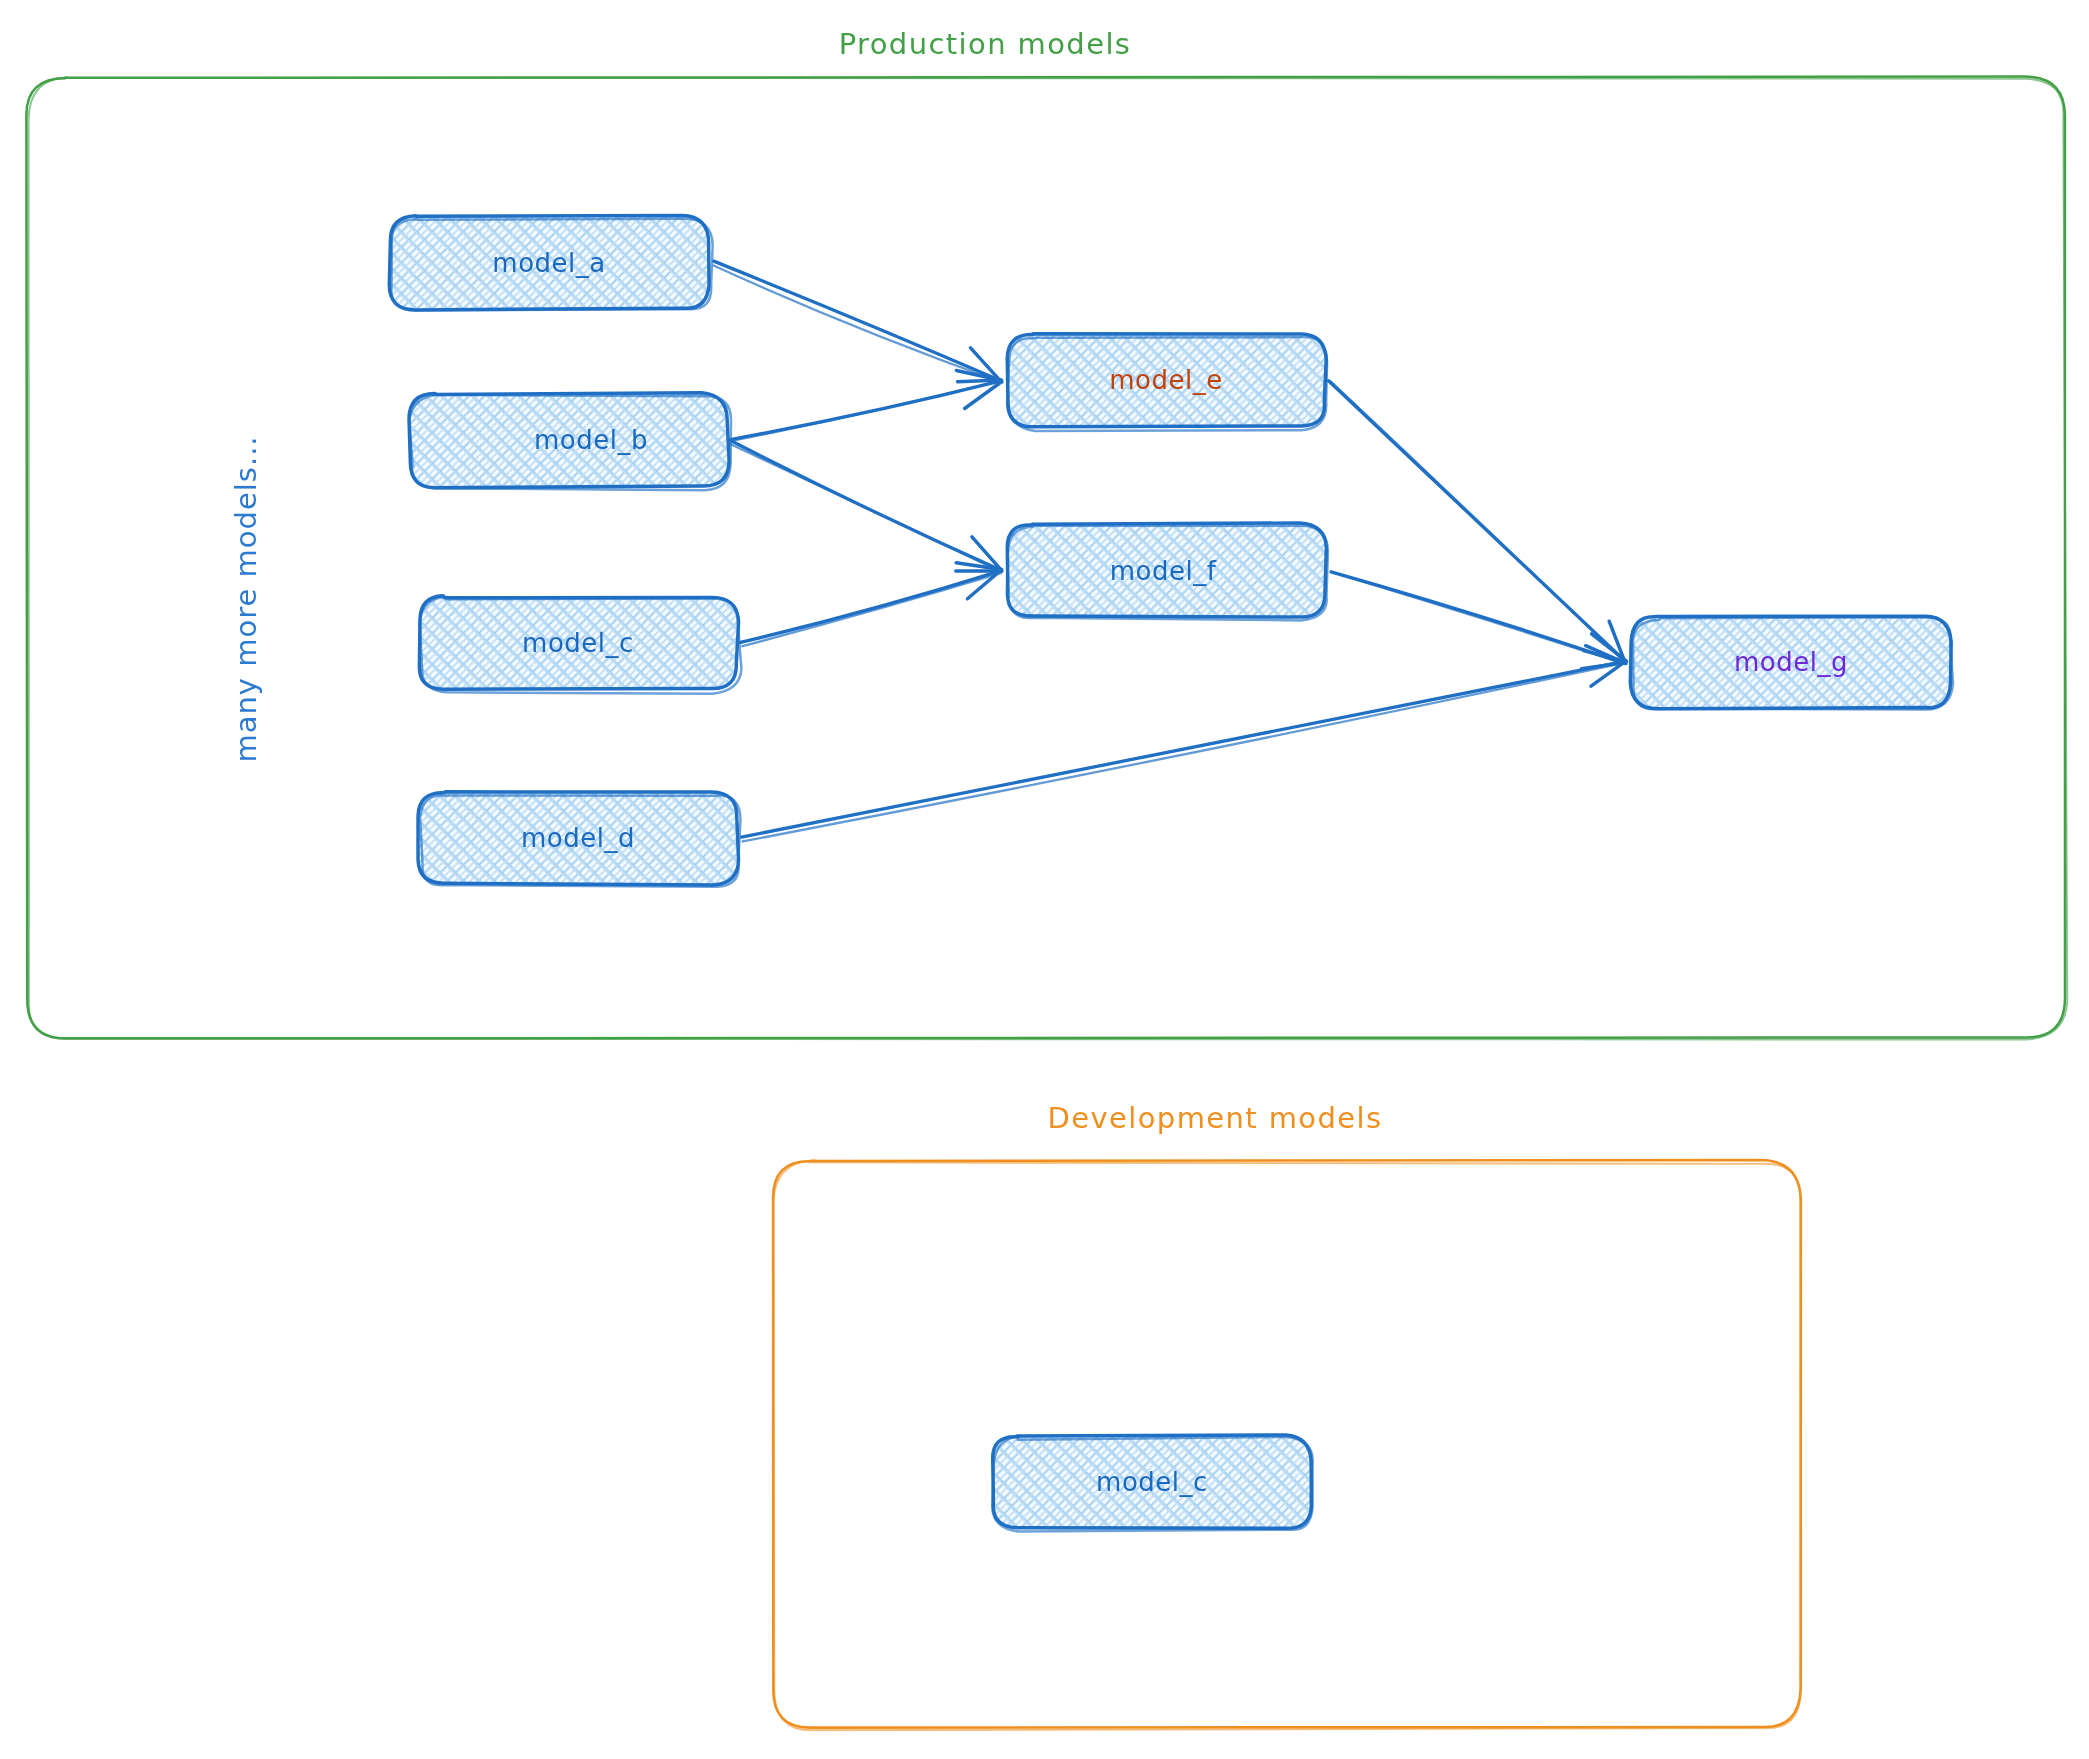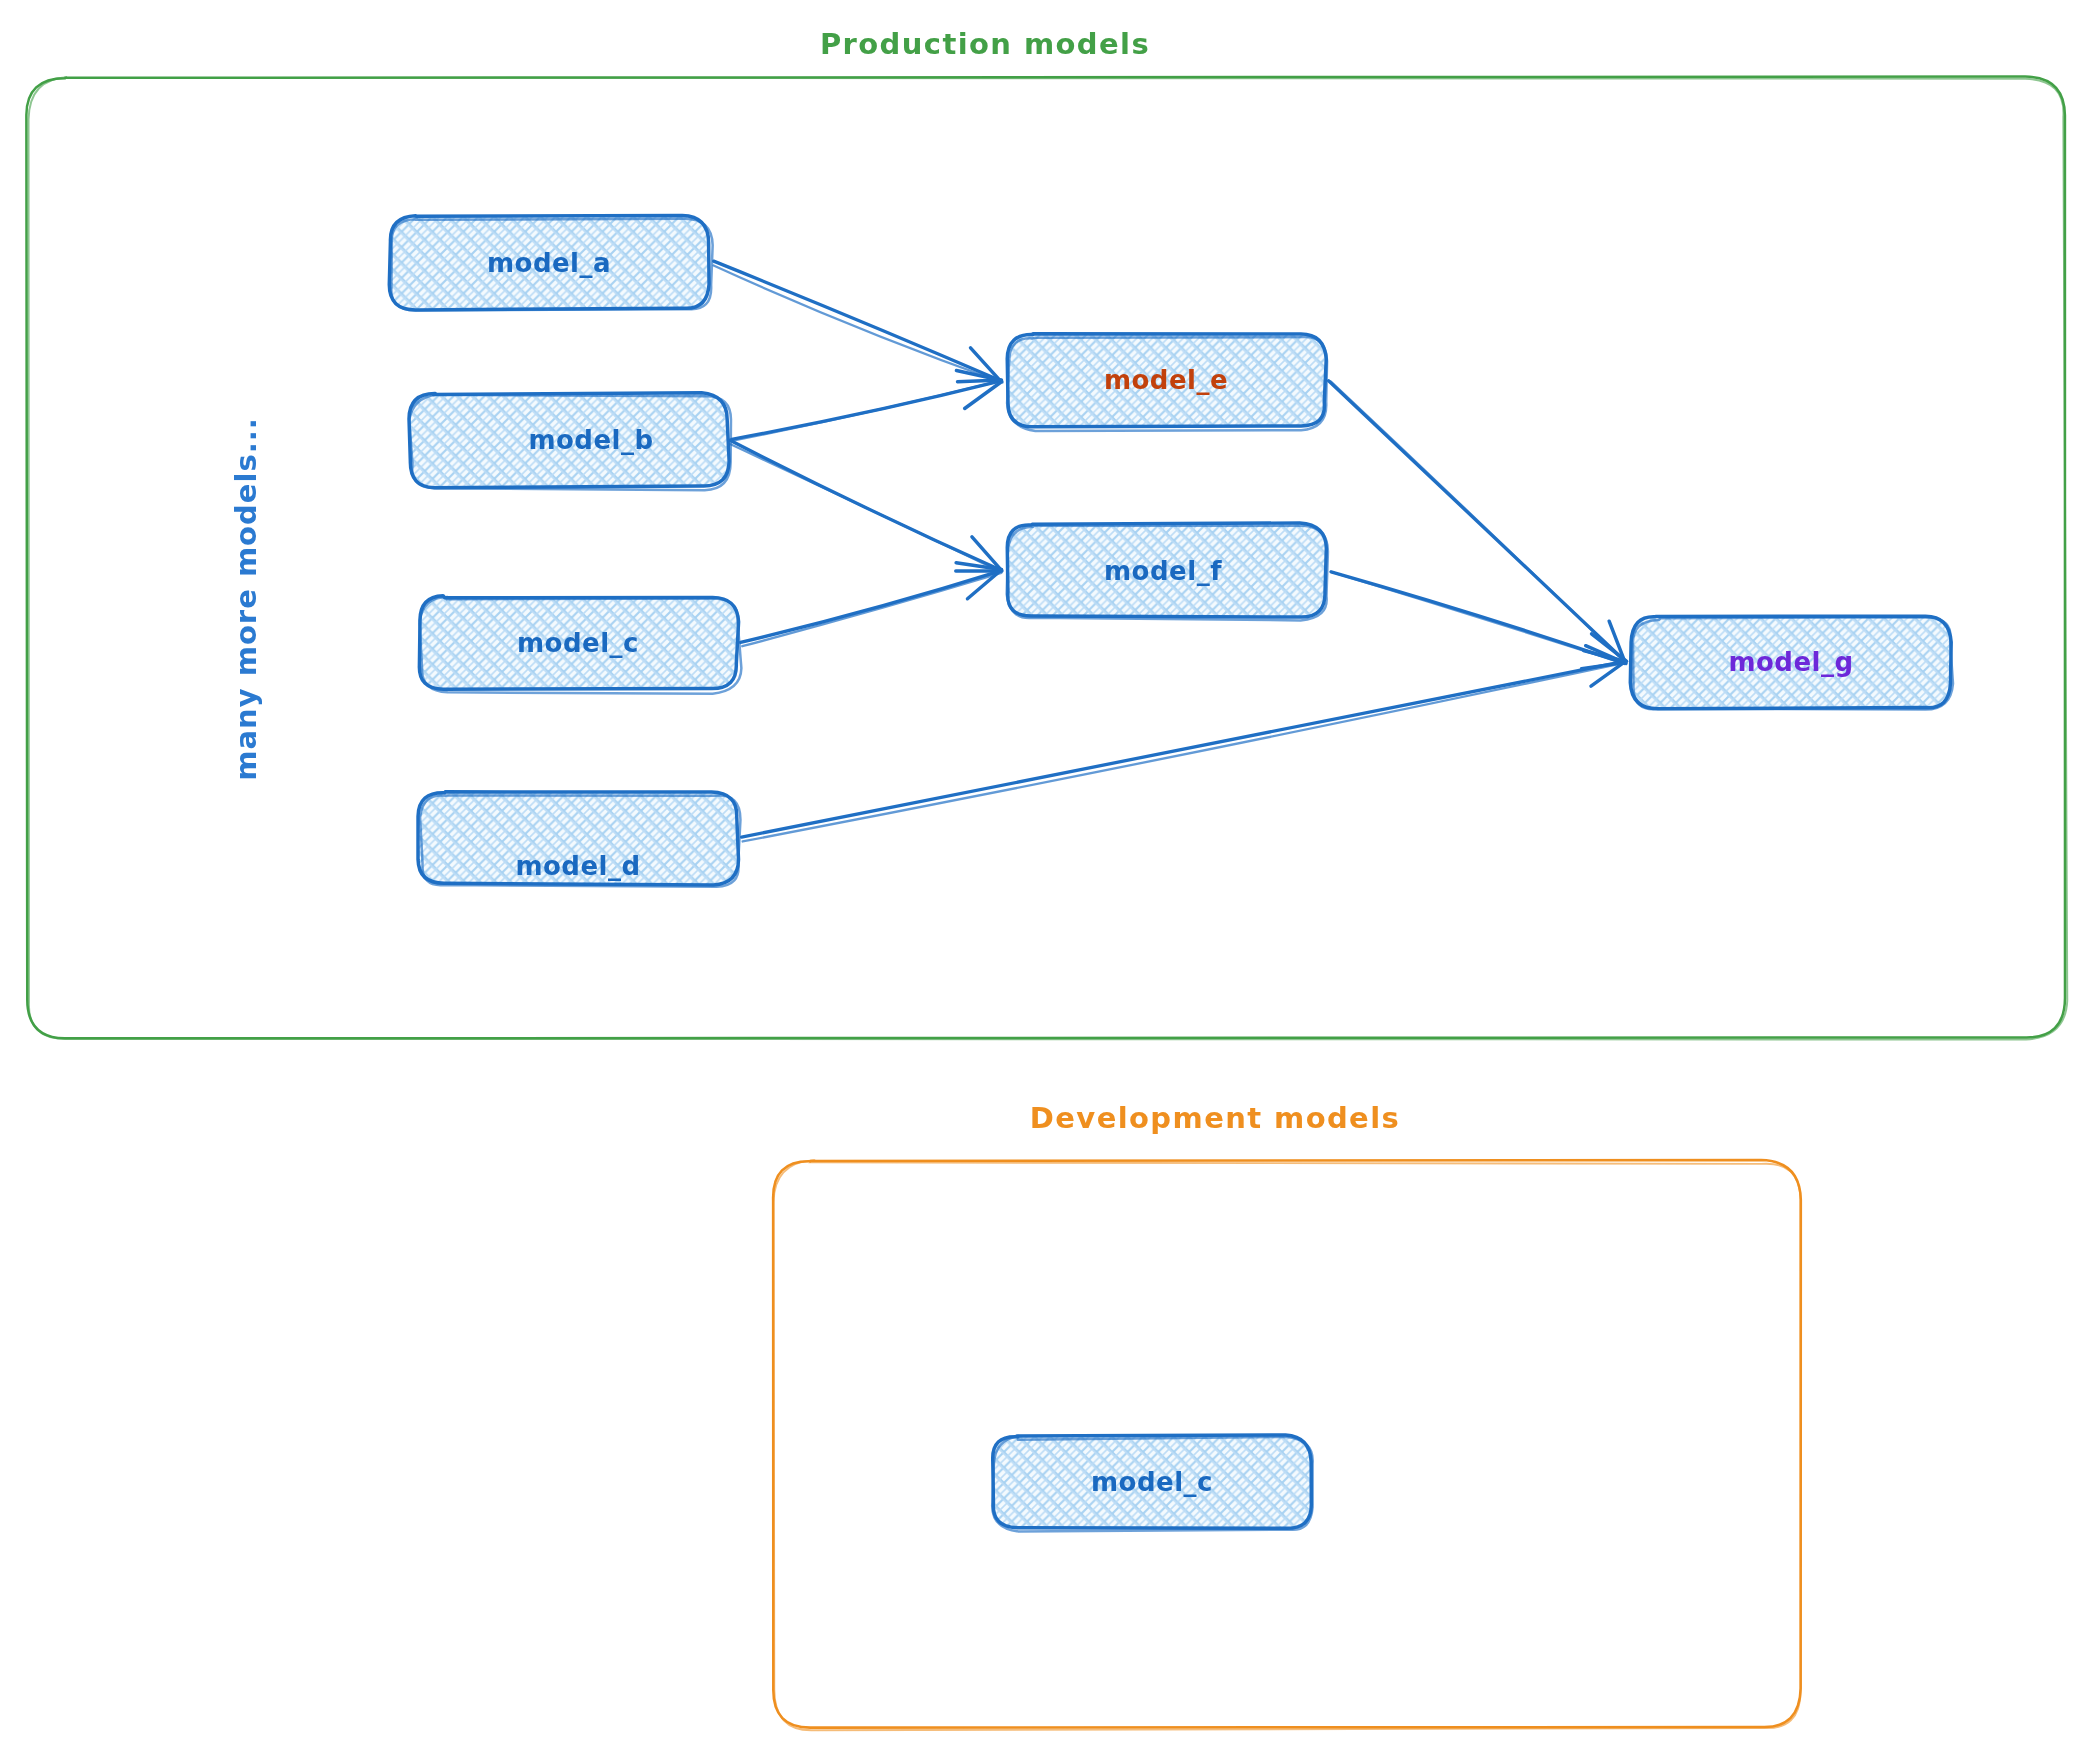--- a/index.html
+++ b/index.html
@@ -10,21 +10,20 @@
   }
   body {
     font-family: "DejaVu Sans", sans-serif;
   }
   #canvas {
     position: relative;
     width: 2089px;
     height: 1759px;
     background: #ffffff;
     overflow: hidden;
-    font-weight: bold;
   }
   svg.layer {
     position: absolute;
     left: 0;
     top: 0;
     width: 2089px;
     height: 1759px;
   }
   .group-title {
     position: absolute;
@@ -466,21 +465,21 @@
 
   <div id="group-titles">
       <div class="group-title prod" style="left: 985px; top: 27px; color: rgb(67, 160, 71);">Production models</div>
       <div class="group-title dev" style="left: 1215px; top: 1101px; color: rgb(239, 143, 31);">Development models</div>
     </div>
 
   <div id="node-labels">
       <div class="node-label" style="left: 549px; top: 263px; color: rgb(26, 105, 192);">model_a</div>
       <div class="node-label" style="left: 569px; top: 440px; color: rgb(26, 105, 192); margin-left: 22px;">model_b</div>
       <div class="node-label" style="left: 578px; top: 643px; color: rgb(26, 105, 192);">model_c</div>
-      <div class="node-label" style="left: 578px; top: 838px; color: rgb(26, 105, 192); margin-top: 28px;">model_d</div>
+      <div class="node-label" style="left: 578px; top: 838px; color: rgb(26, 105, 192);">model_d</div>
       <div class="node-label" style="left: 1166px; top: 380px; color: #c2410c;">model_e</div>
       <div class="node-label" style="left: 1163px; top: 571px; color: rgb(26, 105, 192);">model_f</div>
       <div class="node-label" style="left: 1791px; top: 662px; color: #6d28d9;">model_g</div>
       <div class="node-label" style="left: 1152px; top: 1482px; color: rgb(26, 105, 192);">model_c</div>
     </div>
 
   <div class="side-note" style="left: 246px; top: 599px; color: rgb(43, 122, 209); transform: translate(-50%, -50%) rotate(-90deg);">many more models...</div>
 
 </div>
 

